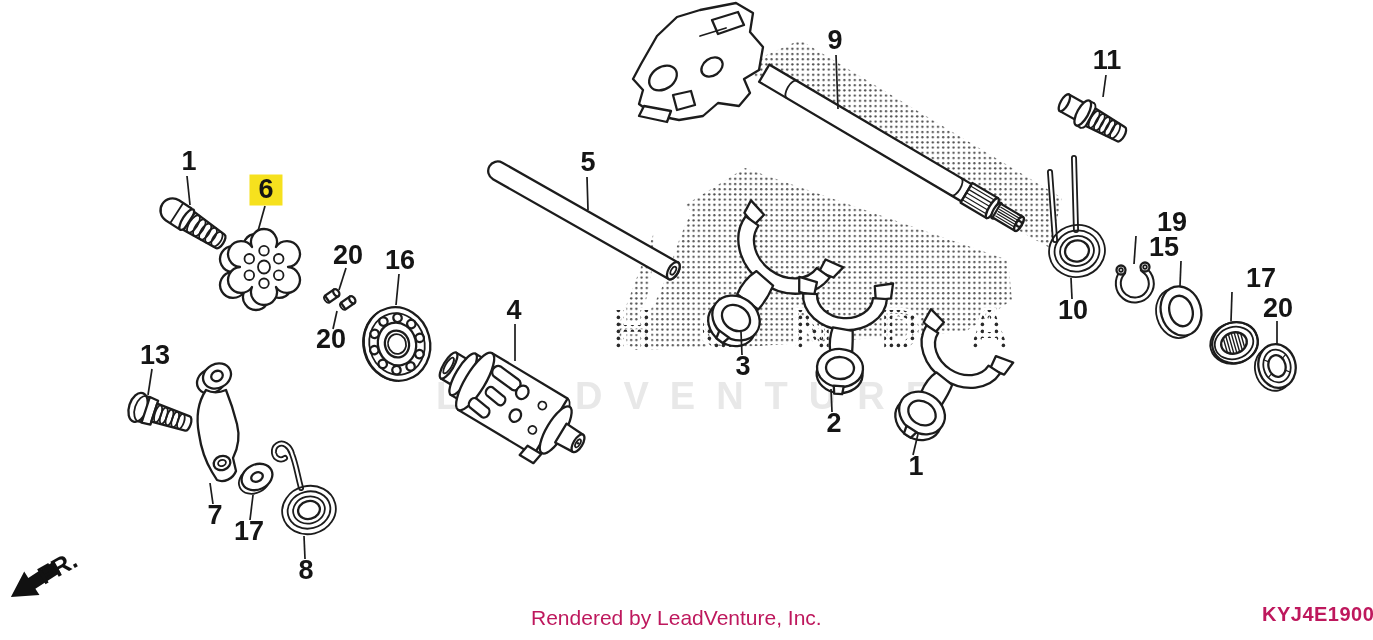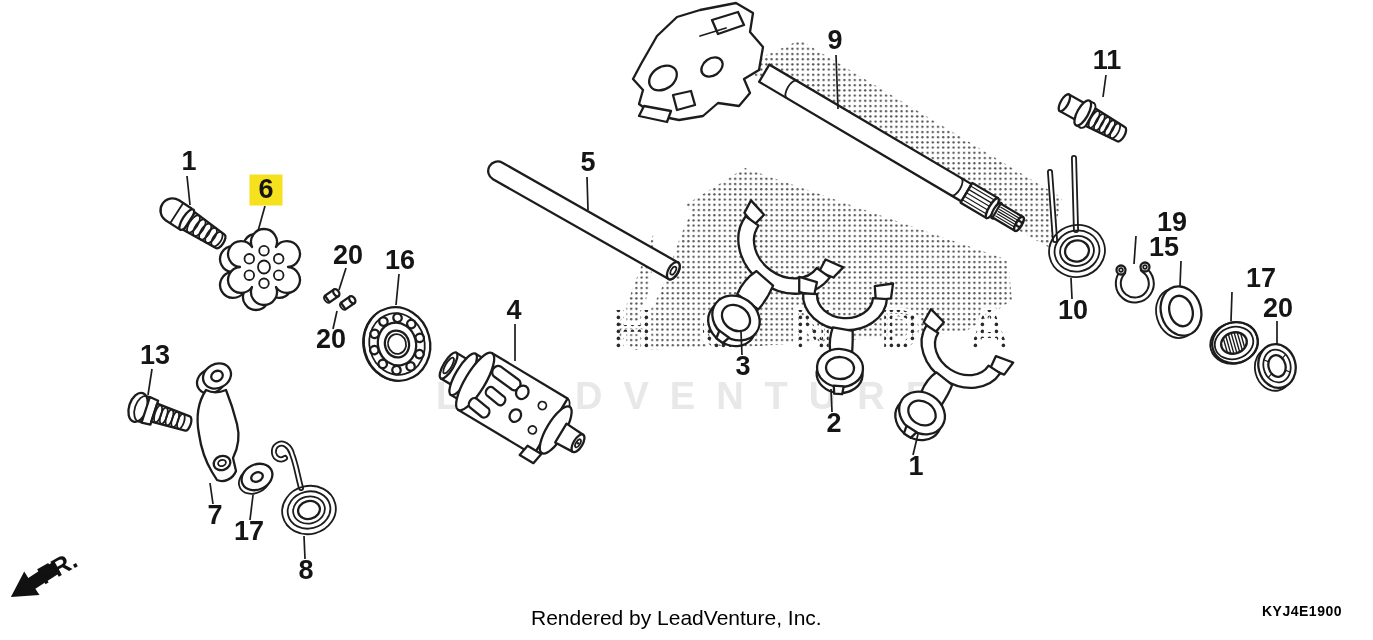--- a/index.html
+++ b/index.html
@@ -10,23 +10,23 @@
   .ln {fill:none;stroke:#1c1c1c;stroke-width:1.8;stroke-linejoin:round;stroke-linecap:round;}
   .thick{fill:none;stroke:#1c1c1c;stroke-width:6;stroke-linecap:round;}
   .wire {fill:none;stroke:#fff;stroke-width:2.4;stroke-linecap:round;}
   .leader{stroke:#1c1c1c;stroke-width:1.7;}
   #callout-layer{position:absolute;left:0;top:0;width:100%;height:100%;pointer-events:none;}
   .callout{position:absolute;transform:translate(-50%,-54%);font-size:27px;font-weight:700;
            color:#151515;line-height:1.02;pointer-events:auto;}
   .callout.highlighted{background:var(--highlight,#f6e11e);padding:1px 9px 2px 9px;}
   .wm-lead{fill:var(--wmgray,#e8e8e8);font-weight:700;letter-spacing:21px;font-size:38px;}
   .wm-honda{font-weight:700;font-size:56px;letter-spacing:48px;stroke:#fff;stroke-width:5;paint-order:stroke;}
-  .footer-text{position:absolute;color:#000000;}
+  .footer-text{position:absolute;color:#be185d;}
   #rendered-by{left:531px;top:606px;font-size:21px;}
-  #diagram-code{left:1262px;top:603px;font-size:14px;font-weight:700;letter-spacing:.5px;}
+  #diagram-code{left:1262px;top:603px;font-size:20px;font-weight:700;letter-spacing:.5px;}
   .fr-label{font-weight:800;font-size:25px;fill:#111;}
 </style>
 </head>
 <body>
 
 <div class="stage">
 
 <svg width="1373" height="640" viewBox="0 0 1373 640">
   <defs>
     <pattern id="dots1" width="5.2" height="5.2" patternUnits="userSpaceOnUse">

